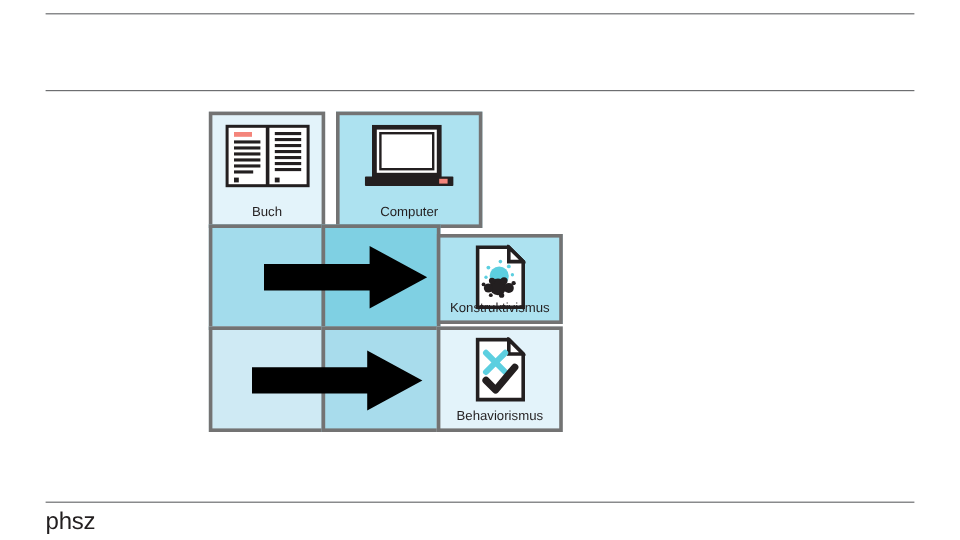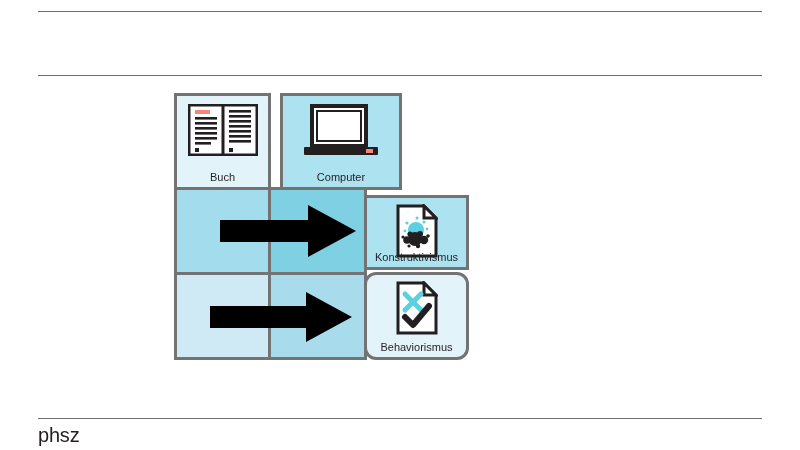--- a/index.html
+++ b/index.html
@@ -83,21 +83,21 @@
   
   .c-r1c1 { left: 0px;   top: 0px;   width: 97px;  height: 97px; }
   .c-r1c2 { left: 106px;  top: 0px;   width: 122px;  height: 97px; }
 
   .c-r2c1 { left: 0px;   top: 94px;  width: 97px;  height: 88px; }
   .c-r2c2 { left: 94px;  top: 94px;  width: 99px;  height: 88px; }
   .c-r2c3 { left: 190px; top: 102px;  width: 105px; height: 75px; }
 
   .c-r3c1 { left: 0px;   top: 179px; width: 97px;  height: 88px; }
   .c-r3c2 { left: 94px;  top: 179px; width: 99px;  height: 88px; }
-  .c-r3c3 { left: 190px; top: 179px; width: 105px; height: 88px; border-radius: 12px; }
+  .c-r3c3 { left: 190px; top: 179px; width: 105px; height: 88px; }
 
   
   .arrow-layer {
     position: absolute;
     pointer-events: none;
   }
   .arrow-r2 { left: 10px; top: 100px; width: 178px; height: 76px; }
   .arrow-r3 { left: 10px; top: 185px; width: 178px; height: 76px; }
 
   

